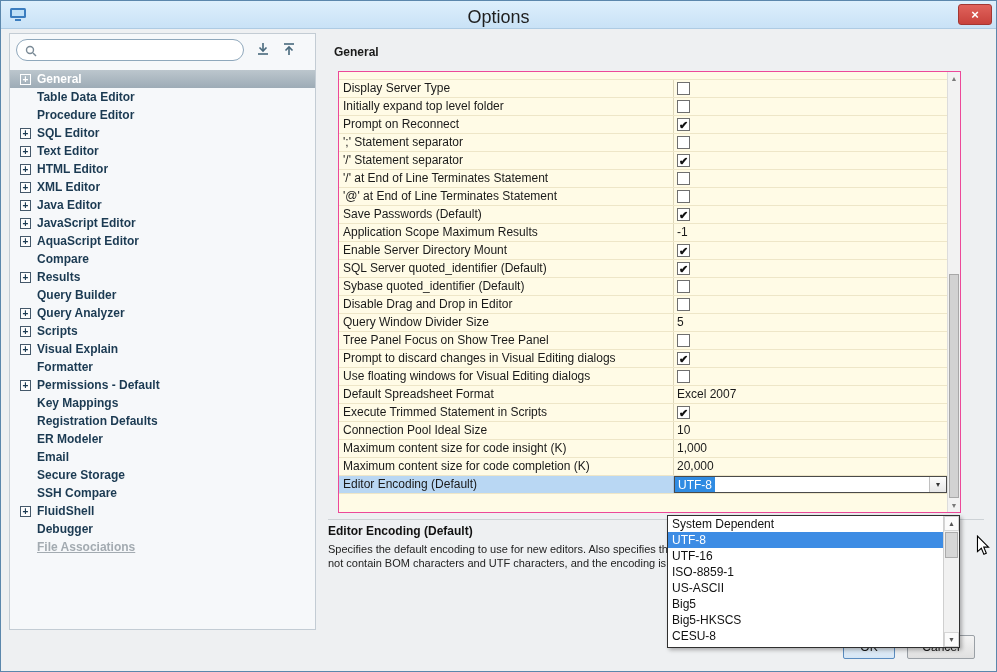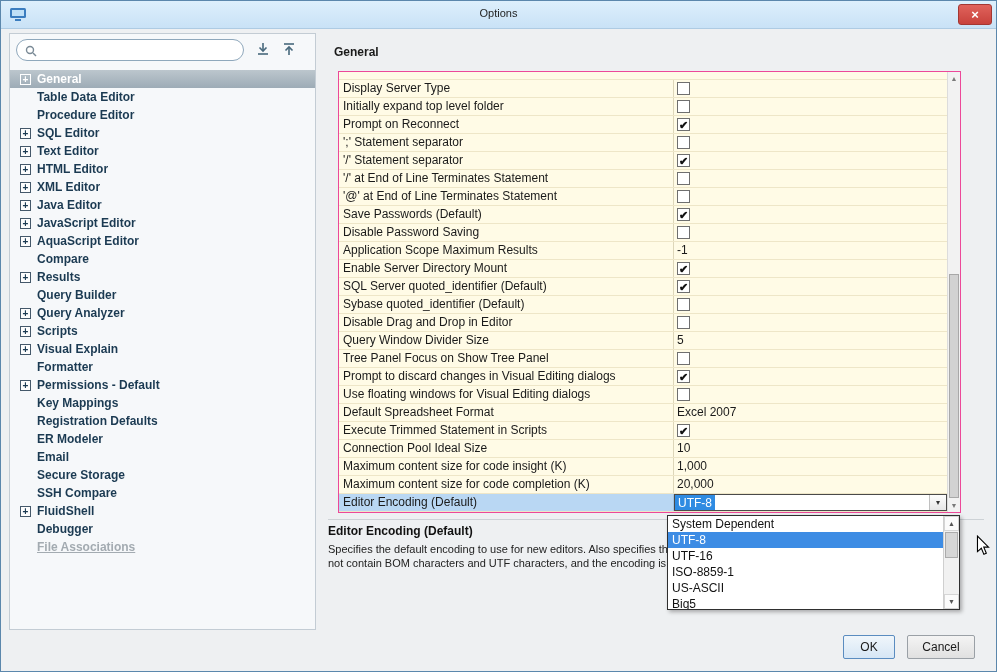--- a/index.html
+++ b/index.html
@@ -6,21 +6,21 @@
   html,body { width:997px; height:672px; }
   body { font-family:"Liberation Sans", sans-serif; background:#d6d6d6; position:relative; }
 
   #window { position:absolute; left:0; top:0; width:997px; height:672px;
             background:#eef0f2; border:1px solid #5b87ac; }
 
   
   .titlebar { position:absolute; left:0; top:0; right:0; height:28px;
               background:linear-gradient(#ddeffc,#c9e2f6); border-bottom:1px solid #aecbe3; }
   .titlebar-title { position:absolute; left:0; right:0; top:6px; text-align:center;
-                    font-size:11px; color:#1e1e1e; }
+                    font-size:18px; color:#1e1e1e; }
   .app-icon { position:absolute; left:8px; top:5px; width:18px; height:17px; }
   .close-btn { position:absolute; right:4px; top:3px; width:34px; height:21px;
                background:linear-gradient(#e0635c,#c8423c); border:1px solid #a33732;
                border-radius:3px; color:#fff; text-align:center; line-height:19px;
                font-size:13px; font-weight:bold; cursor:default; }
 
   
   .sidebar { position:absolute; left:8px; top:32px; width:307px; height:597px;
              background:#f6f8fa; border:1px solid #c3ccd4; }
   .search-box { position:absolute; left:6px; top:5px; width:228px; height:22px;
@@ -81,21 +81,21 @@
   .desc-title { font-size:12px; font-weight:bold; color:#111; margin-bottom:4px; }
   .desc-line { font-size:11px; color:#222; line-height:14px; white-space:nowrap; overflow:hidden; }
 
   
   .btn { position:absolute; top:634px; height:24px; border-radius:2px; font-size:12px;
          line-height:22px; text-align:center; color:#1a1a1a; z-index:5; cursor:default; }
   .btn-ok { left:842px; width:52px; background:linear-gradient(#f0f6fb,#d6e6f5); border:1px solid #5a8cc0; }
   .btn-cancel { left:906px; width:68px; background:linear-gradient(#f4f4f4,#e0e0e0); border:1px solid #9aa0a6; }
 
   
-  .popup { position:absolute; left:666px; top:514px; width:293px; height:95px;
+  .popup { position:absolute; left:666px; top:514px; width:293px; height:133px;
            background:#fff; border:1px solid #2f2f2f; z-index:20; box-shadow:2px 2px 4px rgba(0,0,0,.3); }
   .popup-items { position:absolute; left:0; top:0; right:16px; bottom:0; overflow:hidden; }
   .popup-item { height:16px; line-height:16px; font-size:12px; padding-left:4px; color:#111; white-space:nowrap; }
   .popup-item.sel { background:#3d8ce4; color:#fff; }
   .popup-scroll { position:absolute; top:0; bottom:0; right:0; width:16px; background:#f1f1f1; border-left:1px solid #cfcfcf; }
   .ps-arr { position:absolute; left:0; right:0; height:15px; line-height:14px; font-size:7px;
             text-align:center; color:#555; background:#fbfbfb; border:1px solid #d5d5d5; }
   .ps-arr.up { top:0; } .ps-arr.down { bottom:0; }
   .ps-thumb { position:absolute; left:1px; right:1px; top:16px; height:26px;
               background:#d6d6d6; border:1px solid #ababab; }
@@ -284,24 +284,20 @@
         </div>
         <div class="srow">
           <div class="cell label">'@' at End of Line Terminates Statement</div>
           <div class="cell value"><span class="cb"></span></div>
         </div>
         <div class="srow">
           <div class="cell label">Save Passwords (Default)</div>
           <div class="cell value"><span class="cb on">✔</span></div>
         </div>
         <div class="srow">
-          <div class="cell label">Disable Password Saving</div>
-          <div class="cell value"><span class="cb"></span></div>
-        </div>
-        <div class="srow">
           <div class="cell label">Application Scope Maximum Results</div>
           <div class="cell value">-1</div>
         </div>
         <div class="srow">
           <div class="cell label">Enable Server Directory Mount</div>
           <div class="cell value"><span class="cb on">✔</span></div>
         </div>
         <div class="srow">
           <div class="cell label">SQL Server quoted_identifier (Default)</div>
           <div class="cell value"><span class="cb on">✔</span></div>

